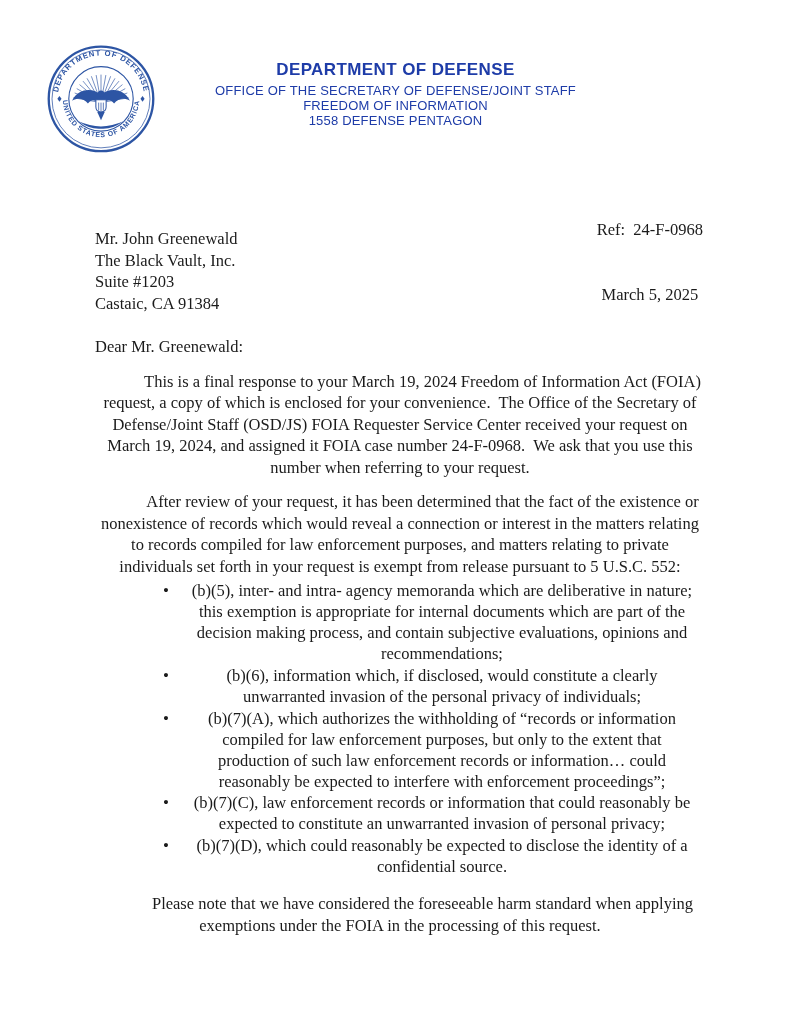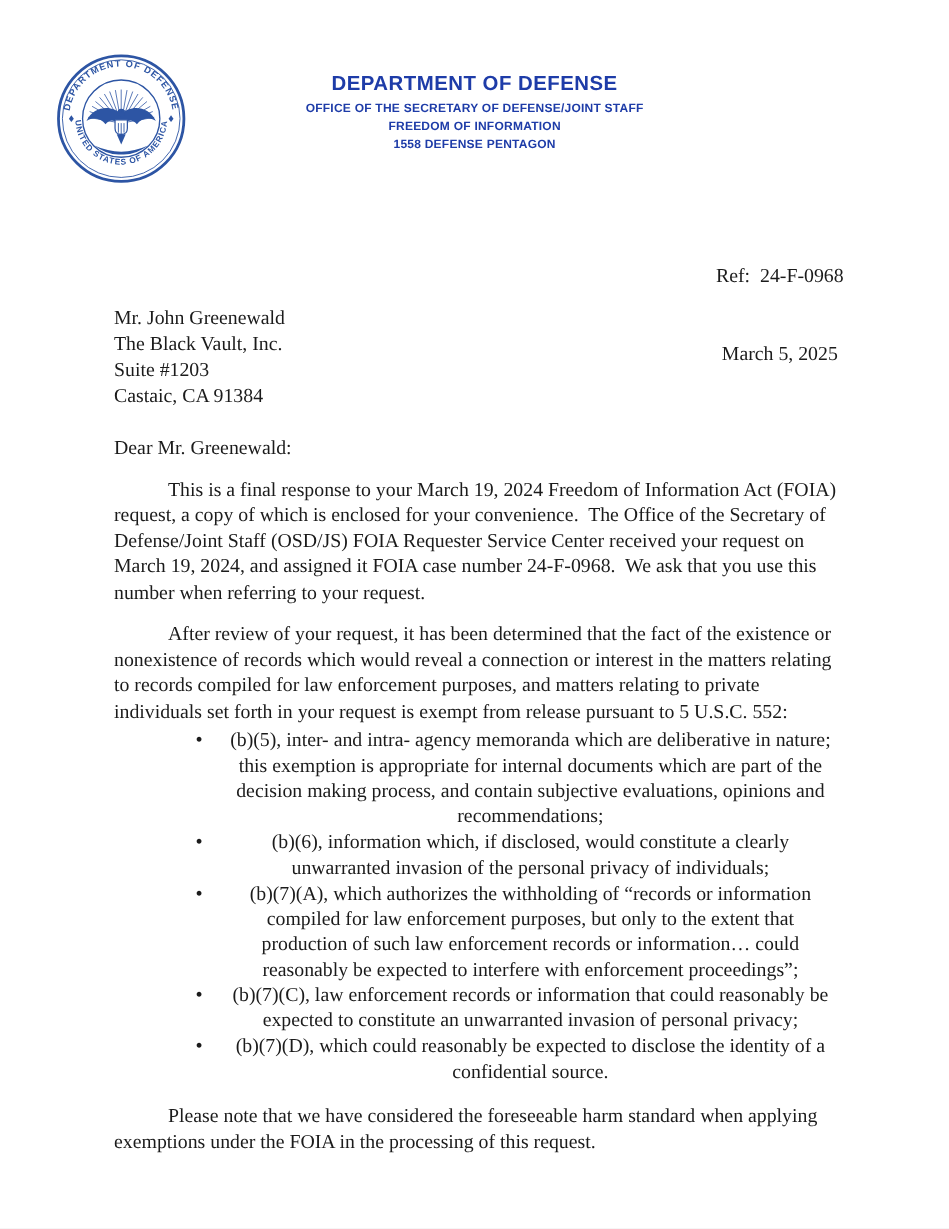--- a/index.html
+++ b/index.html
@@ -34,50 +34,51 @@
     color: #1e3ca8;
     font-family: "Liberation Sans", "DejaVu Sans", sans-serif;
   }
   .letterhead .lh-title {
     font-size: 17px;
     font-weight: bold;
     letter-spacing: 0.4px;
     margin-bottom: 3px;
   }
   .letterhead .lh-line {
-    font-size: 10px;
-    font-weight: bold;
+    font-size: 13px;
+    font-weight: normal;
     line-height: 15px;
     letter-spacing: 0.2px;
   }
   
   .ref-block {
     position: absolute;
     top: 176px;
     right: 88px;
     text-align: center;
     font-size: 16.5px;
     line-height: 21.5px;
     white-space: pre-wrap;
   }
   
   .body-block {
     position: absolute;
     left: 95px;
-    top: 254px;
+    top: 228px;
     width: 610px;
     font-size: 16.5px;
     line-height: 21.5px;
   }
   .addr-line { line-height: 21.6px; }
   .salutation { margin-top: 22px; }
   .para {
     margin-top: 13px;
     text-indent: 45px;
     white-space: pre-wrap;
+    text-align: center;
   }
   ul.exemptions {
     margin: 4px 0 0 0;
     padding-left: 91px;
     list-style: none;
     text-align: center;
   }
   ul.exemptions li {
     position: relative;
     width: 512px;

